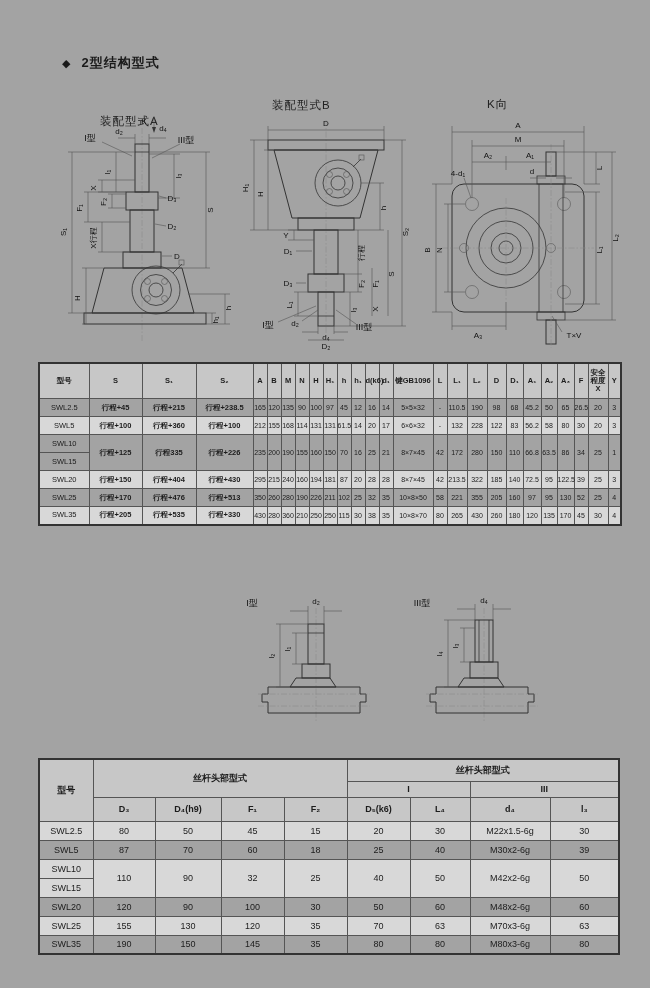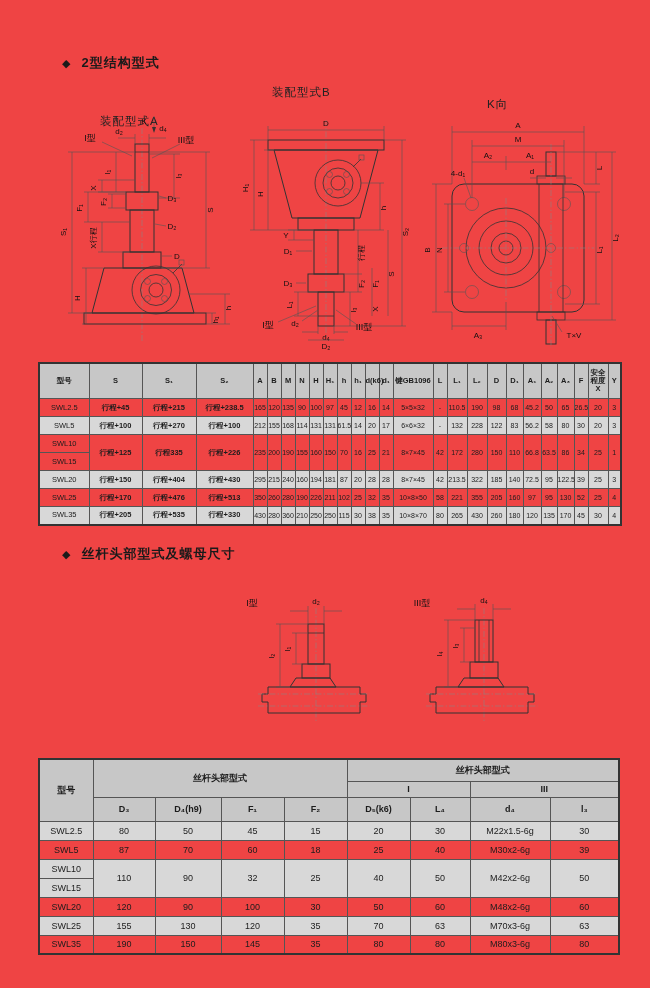--- a/index.html
+++ b/index.html
@@ -1,16 +1,16 @@
 <!DOCTYPE html>
 <html><head>
 <meta charset="utf-8">
 <style>
   html,body{margin:0;padding:0;background:#f2f2f2;}
-  #page{position:relative;width:650px;height:988px;background:#ef4444;outline:1px solid #e0e0e0;
+  #page{position:relative;width:650px;height:988px;background:#a3a3a3;outline:1px solid #e0e0e0;
         font-family:"Liberation Sans","DejaVu Sans",sans-serif;color:#222;overflow:hidden;}
   .abs{position:absolute;}
   .heading{font-size:13px;font-weight:bold;color:#1a1a1a;letter-spacing:1px;}
   .heading .diamond{font-size:11px;margin-right:10px;}
   .dtitle{font-size:11.5px;color:#222;letter-spacing:1px;}
   
   table{border-collapse:collapse;table-layout:fixed;}
   #t1{width:580px;border:2px solid #333;}
   #t1 th,#t1 td{border:1px solid #555;text-align:center;vertical-align:middle;padding:0;
        font-size:7px;line-height:1.05;color:#1c1c1c;white-space:nowrap;overflow:visible;}
@@ -36,21 +36,21 @@
 </head>
 <body>
 
 <div id="page">
 
   <div class="abs heading" style="left:62px;top:54px;">
     <span class="diamond">◆</span><span>2型结构型式</span>
   </div>
 
   <div class="abs dtitle" style="left:100px;top:114px;">装配型式A</div>
-  <div class="abs dtitle" style="left:272px;top:85px;">装配型式B</div>
+  <div class="abs dtitle" style="left:272px;top:98px;">装配型式B</div>
   <div class="abs dtitle" style="left:487px;top:97px;">K向</div>
 
   <svg class="abs" style="left:56px;top:110px;" width="178" height="240" viewBox="0 0 178 240">
     <line class="cl" x1="86" y1="18" x2="86" y2="232"></line>
     <rect class="out" x="79" y="34" width="14" height="48"></rect>
     <line class="out2" x1="79" y1="42" x2="93" y2="42"></line>
     <rect class="out" x="70" y="82" width="32" height="18"></rect>
     <rect class="out" x="74" y="100" width="24" height="42"></rect>
     <rect class="out" x="67" y="142" width="38" height="16"></rect>
     <polygon class="out" points="48,158 126,158 138,203 36,203"></polygon>
@@ -355,21 +355,21 @@
           <td>45.2</td>
           <td>50</td>
           <td>65</td>
           <td>26.5</td>
           <td>20</td>
           <td>3</td>
         </tr>
         <tr class="shade">
           <td class="model">SWL5</td>
           <td>行程+100</td>
-          <td>行程+270</td>
+          <td>行程+360</td>
           <td>行程+100</td>
           <td>212</td>
           <td>155</td>
           <td>168</td>
           <td>114</td>
           <td>131</td>
           <td>131</td>
           <td>61.5</td>
           <td>14</td>
           <td>20</td>
@@ -498,23 +498,20 @@
           <td>120</td>
           <td>135</td>
           <td>170</td>
           <td>45</td>
           <td>30</td>
           <td>4</td>
         </tr>
       </tbody>
   </table>
 
-  <div class="abs heading" style="left:62px;top:545px;">
-    <span class="diamond">◆</span><span>丝杆头部型式及螺母尺寸</span>
-  </div>
 
   <svg class="abs" style="left:238px;top:590px;" width="155" height="150" viewBox="0 0 155 150">
     <text class="big" x="14" y="16" text-anchor="middle">I型</text>
     <line class="cl" x1="78" y1="18" x2="78" y2="132"></line>
     <rect class="out" x="70" y="34" width="16" height="40"></rect>
     <line class="out2" x1="70" y1="43" x2="86" y2="43"></line>
     <rect class="out" x="64" y="74" width="28" height="14"></rect>
     <polygon class="out" points="58,88 92,88 98,97 52,97"></polygon>
     <polygon class="out" points="30,97 122,97 122,104 128,104 128,112 122,112 122,123 30,123 30,112 24,112 24,104 30,104"></polygon>
     <line class="cl" x1="20" y1="104" x2="132" y2="104"></line>

